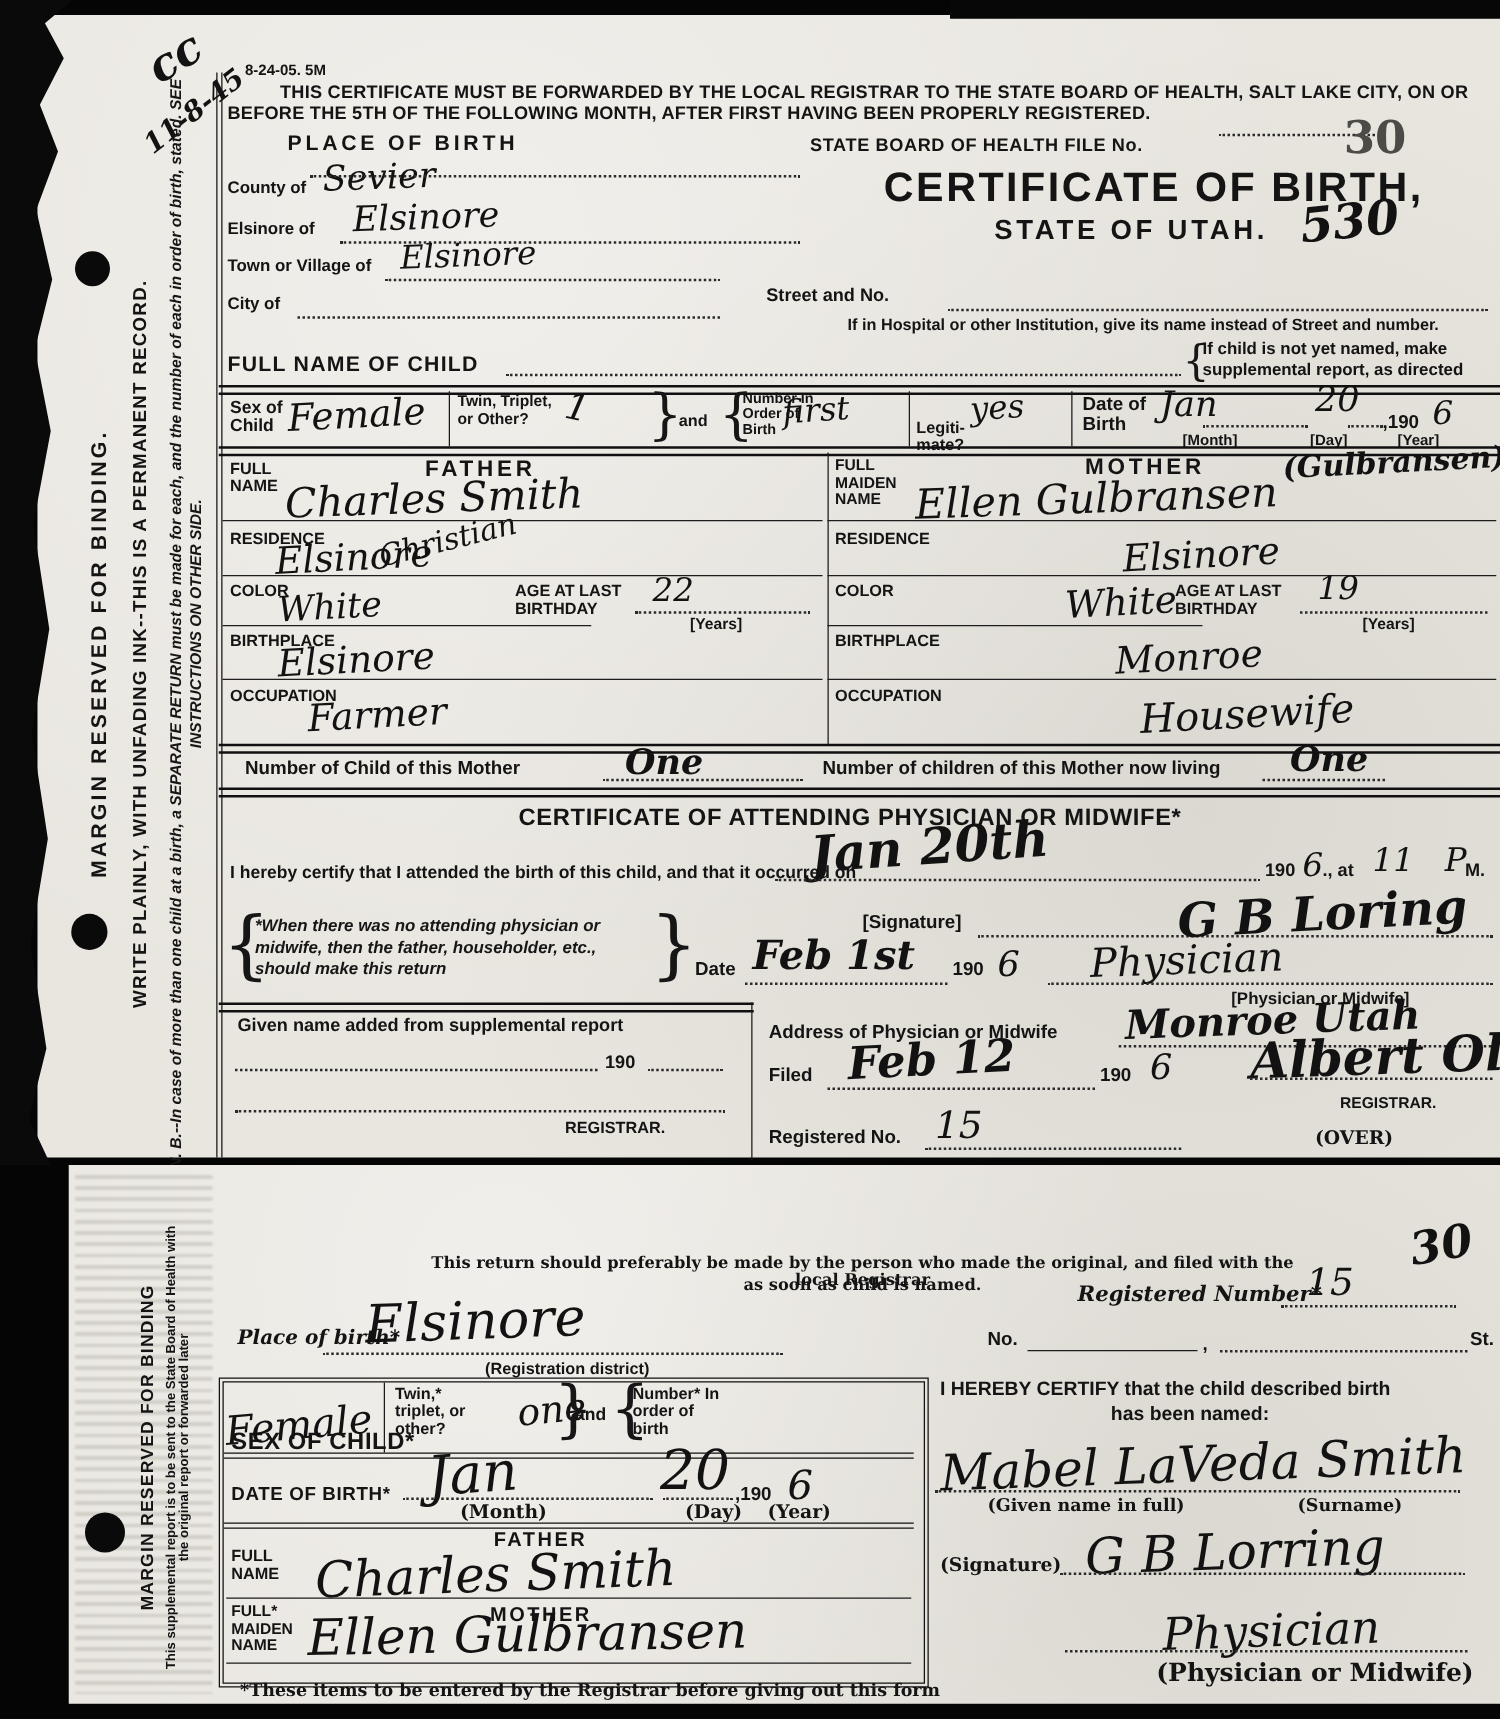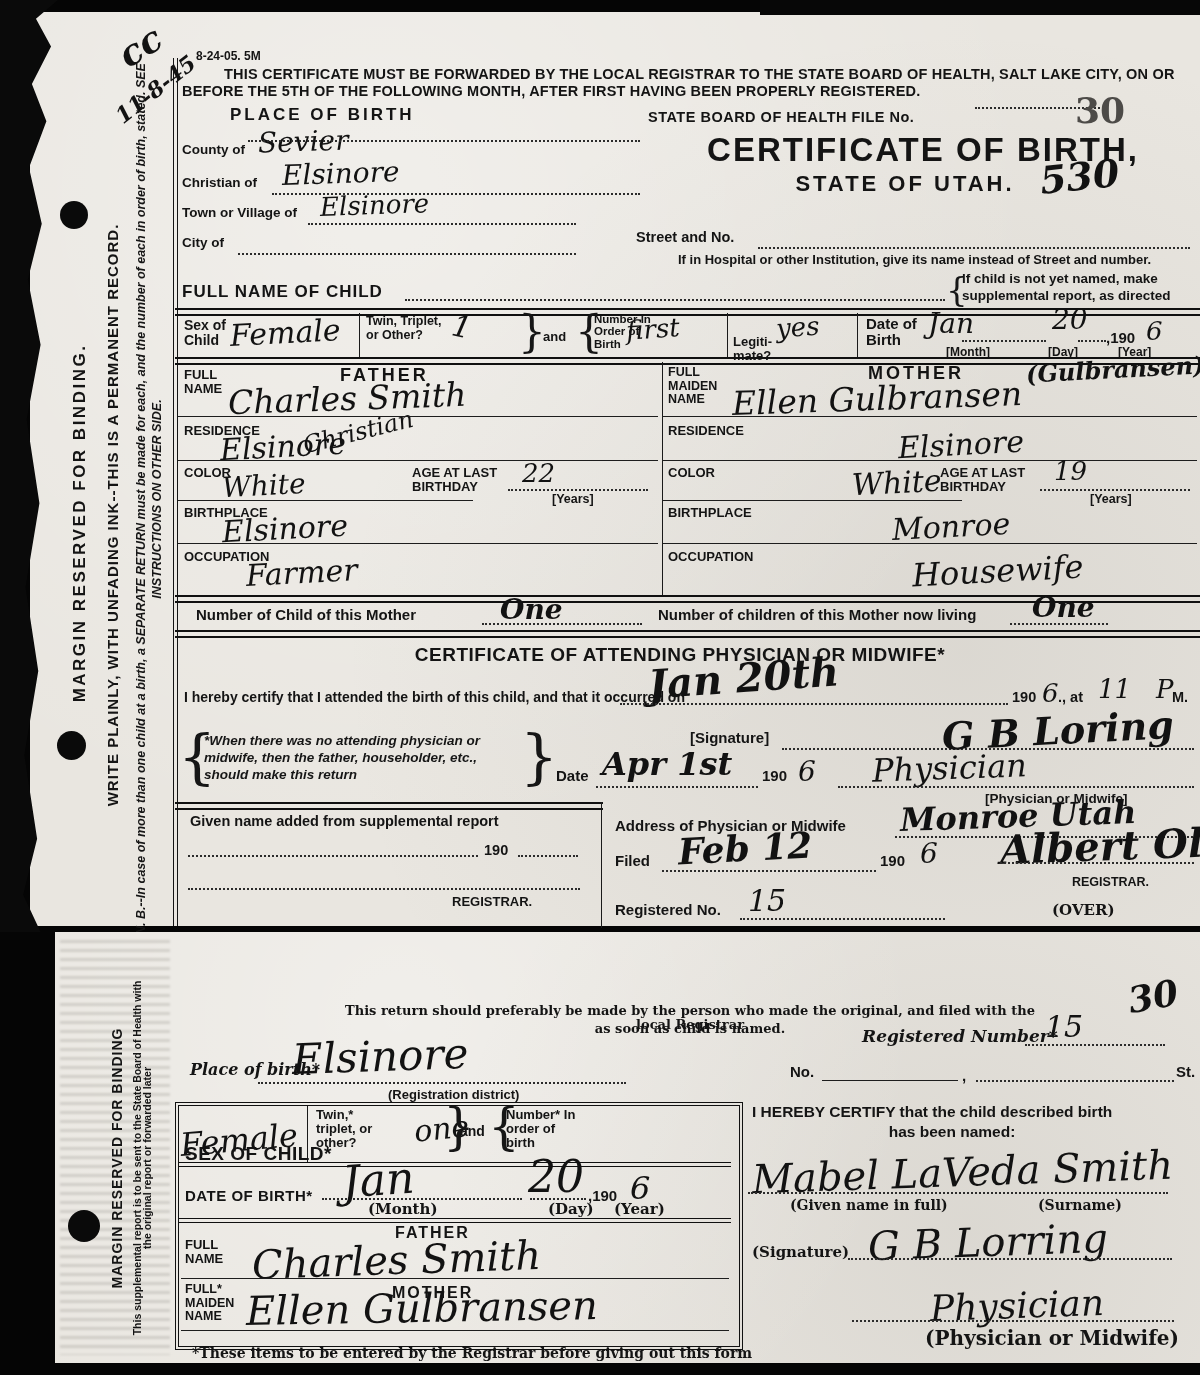--- a/index.html
+++ b/index.html
@@ -55,32 +55,32 @@
   <div class="abs ps" style="left:1075px;top:92px;font-size:36px;color:#4d4b48;">30</div>
 
   <div class="abs p" style="left:182px;top:143px;font-size:13.5px;">County of</div>
   <div class="abs hw" style="left:258px;top:128px;font-size:28px;transform:rotate(-2deg);">Sevier</div>
   <div class="abs dot" style="left:248px;top:140px;width:392px;"></div>
 
   <div class="abs p" style="left:648px;top:132px;width:550px;font-size:33px;letter-spacing:2px;text-align:center;">CERTIFICATE OF BIRTH,</div>
   <div class="abs p" style="left:750px;top:172px;width:310px;font-size:22px;letter-spacing:3px;text-align:center;">STATE OF UTAH.</div>
   <div class="abs hw" style="left:1040px;top:158px;font-size:38px;font-weight:bold;transform:rotate(-6deg);">530</div>
 
-  <div class="abs p" style="left:182px;top:176px;font-size:13.5px;">Christian of</div>
+  <div class="abs p" style="left:182px;top:176px;font-size:13.5px;">Elsinore of</div>
   <div class="abs hw" style="left:282px;top:160px;font-size:28px;transform:rotate(-2deg);">Elsinore</div>
   <div class="abs dot" style="left:272px;top:193px;width:368px;"></div>
 
   <div class="abs p" style="left:182px;top:206px;font-size:13.5px;">Town or Village of</div>
   <div class="abs hw" style="left:320px;top:192px;font-size:26px;transform:rotate(-2deg);">Elsinore</div>
   <div class="abs dot" style="left:308px;top:223px;width:268px;"></div>
 
   <div class="abs p" style="left:182px;top:236px;font-size:13.5px;text-align:right;">City of</div>
   <div class="abs dot" style="left:238px;top:253px;width:338px;"></div>
 
-  <div class="abs p" style="left:636px;top:230px;font-size:14.5px;text-align:center;">Street and No.</div>
+  <div class="abs p" style="left:613px;top:230px;font-size:14.5px;text-align:center;">Street and No.</div>
   <div class="abs dot" style="left:758px;top:247px;width:432px;"></div>
   <div class="abs p" style="left:678px;top:253px;font-size:13px;">If in Hospital or other Institution, give its name instead of Street and number.</div>
 
   <div class="abs p" style="left:182px;top:283px;font-size:17px;letter-spacing:1px;">FULL NAME OF CHILD</div>
   <div class="abs dot" style="left:405px;top:299px;width:540px;"></div>
   <div class="abs brace" style="left:946px;top:272px;font-size:34px;">{</div>
   <div class="abs p" style="left:962px;top:272px;font-size:13.5px;">If child is not yet named, make</div>
   <div class="abs p" style="left:962px;top:289px;font-size:13.5px;">supplemental report, as directed</div>
 
   <div class="abs dbl" style="left:175px;top:308px;width:1025px;"></div>
@@ -179,21 +179,21 @@
   <div class="abs" style="left:204px;top:733px;font-size:13.5px;font-weight:bold;font-style:italic;font-family:'Liberation Sans',sans-serif;">*When there was no attending physician or</div>
   <div class="abs" style="left:204px;top:750px;font-size:13.5px;font-weight:bold;font-style:italic;font-family:'Liberation Sans',sans-serif;">midwife, then the father, householder, etc.,</div>
   <div class="abs" style="left:204px;top:767px;font-size:13.5px;font-weight:bold;font-style:italic;font-family:'Liberation Sans',sans-serif;">should make this return</div>
   <div class="abs brace" style="left:520px;top:726px;font-size:60px;">}</div>
 
   <div class="abs p" style="left:690px;top:730px;font-size:15px;">[Signature]</div>
   <div class="abs dot" style="left:782px;top:748px;width:412px;"></div>
   <div class="abs hw" style="left:942px;top:712px;font-size:38px;font-weight:bold;transform:rotate(-3deg);">G B Loring</div>
 
   <div class="abs p" style="left:556px;top:768px;font-size:15px;">Date</div>
-  <div class="abs hw" style="left:602px;top:748px;font-size:32px;font-weight:bold;">Apr 1st</div>
+  <div class="abs hw" style="left:602px;top:748px;font-size:32px;font-weight:bold;">Feb 1st</div>
   <div class="abs dot" style="left:596px;top:786px;width:162px;"></div>
   <div class="abs p" style="left:762px;top:768px;font-size:15px;">190</div>
   <div class="abs hw" style="left:798px;top:758px;font-size:28px;">6</div>
   <div class="abs hw" style="left:872px;top:752px;font-size:32px;transform:rotate(-2deg);">Physician</div>
   <div class="abs dot" style="left:838px;top:786px;width:356px;"></div>
   <div class="abs p" style="left:985px;top:792px;font-size:13.5px;">[Physician or Midwife]</div>
 
   <div class="abs dbl" style="left:175px;top:802px;width:428px;"></div>
   <div class="abs vln" style="left:601px;top:802px;height:126px;"></div>
   <div class="abs p" style="left:190px;top:814px;font-size:14.5px;">Given name added from supplemental report</div>

